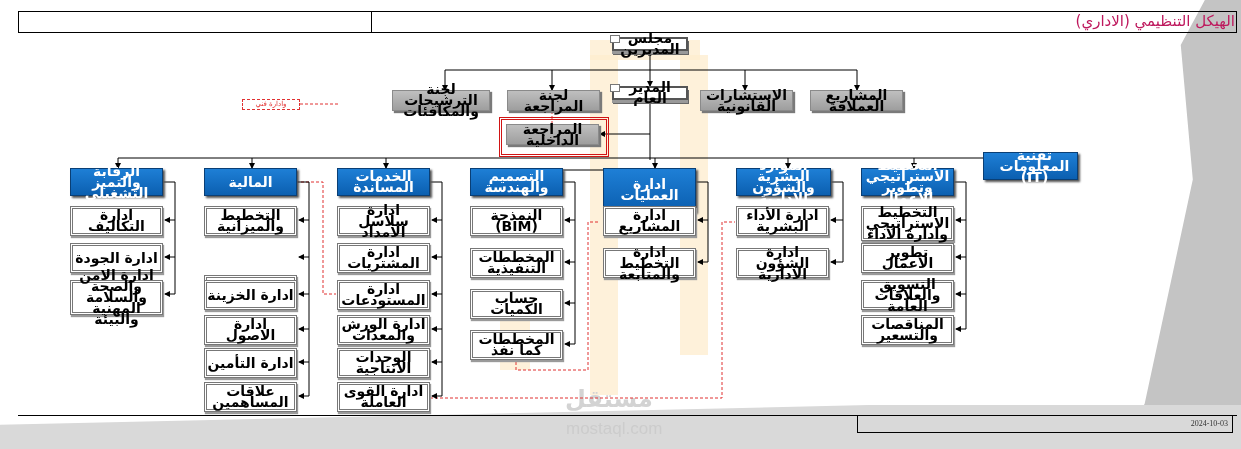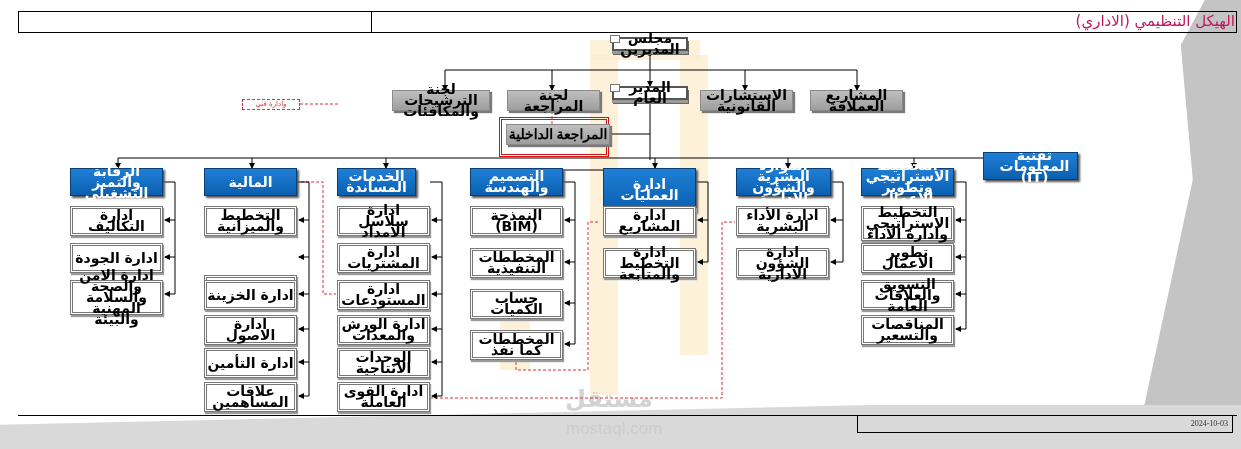--- a/index.html
+++ b/index.html
@@ -133,42 +133,42 @@
 
 <div class="box exec" style="left:612px;top:37px;width:76px;height:14px;">مجلس المديرين</div>
 <div class="box exec" style="left:612px;top:86px;width:76px;height:14px;">المدير العام</div>
 
 <div class="box gray" style="left:392px;top:90px;width:98px;height:21px;">لجنة الترشيحات والمكافئات</div>
 <div class="box gray" style="left:507px;top:90px;width:93px;height:21px;">لجنة المراجعة</div>
 <div class="box gray" style="left:700px;top:90px;width:93px;height:21px;">الاستشارات القانونية</div>
 <div class="box gray" style="left:810px;top:90px;width:93px;height:21px;">المشاريع العملاقة</div>
 
 <div class="audit-frame"></div>
-<div class="box gray" style="left:506px;top:124px;width:104px;height:21px;font-family:Liberation Serif, serif;">المراجعة الداخلية</div>
+<div class="box gray" style="left:506px;top:124px;width:93px;height:21px;">المراجعة الداخلية</div>
 <div class="dashed-note">وادارة فني</div>
 
 <div id="depts">
     <div class="box blue" style="left: 983px; top: 152px; width: 95px; height: 28px; padding-left: 8px;">تقنية المعلومات (IT)</div>
     <div class="box blue" style="left: 861px; top: 168px; width: 93px; height: 28px;">التخطيط الاستراتيجي وتطوير الأعمال</div>
     <div class="box white" style="left: 861px; top: 206px; width: 93px; height: 35px;">التخطيط الاستراتيجي وادارة الأداء</div>
     <div class="box white" style="left: 861px; top: 243px; width: 93px; height: 30px;">تطوير الأعمال</div>
     <div class="box white" style="left: 861px; top: 280px; width: 93px; height: 30px;">التسويق والعلاقات العامة</div>
     <div class="box white" style="left: 861px; top: 315px; width: 93px; height: 30px;">المناقصات والتسعير</div>
     <div class="box blue" style="left: 736px; top: 168px; width: 95px; height: 28px;">الموارد البشرية والشؤون الإدارية</div>
     <div class="box white" style="left: 736px; top: 206px; width: 93px; height: 30px;">ادارة الأداء البشرية</div>
     <div class="box white" style="left: 736px; top: 248px; width: 93px; height: 30px;">ادارة الشؤون الادارية</div>
     <div class="box blue" style="left: 603px; top: 168px; width: 93px; height: 44px;">ادارة العمليات</div>
     <div class="box white" style="left: 603px; top: 206px; width: 93px; height: 30px;">ادارة المشاريع</div>
     <div class="box white" style="left: 603px; top: 248px; width: 93px; height: 30px;">ادارة التخطيط والمتابعة</div>
     <div class="box blue" style="left: 470px; top: 168px; width: 93px; height: 28px;">التصميم والهندسة</div>
     <div class="box white" style="left: 470px; top: 206px; width: 93px; height: 30px;">النمذجة (BIM)</div>
     <div class="box white" style="left: 470px; top: 248px; width: 93px; height: 30px;">المخططات التنفيذية</div>
     <div class="box white" style="left: 470px; top: 289px; width: 93px; height: 30px;">حساب الكميات</div>
     <div class="box white" style="left: 470px; top: 330px; width: 93px; height: 30px;">المخططات كما نفذ</div>
-    <div class="box blue" style="left: 337px; top: 168px; width: 79px; height: 28px;">الخدمات المساندة</div>
+    <div class="box blue" style="left: 337px; top: 168px; width: 93px; height: 28px;">الخدمات المساندة</div>
     <div class="box white" style="left: 337px; top: 206px; width: 93px; height: 30px;">ادارة سلاسل الامداد</div>
     <div class="box white" style="left: 337px; top: 243px; width: 93px; height: 30px;">ادارة المشتريات</div>
     <div class="box white" style="left: 337px; top: 280px; width: 93px; height: 30px;">ادارة المستودعات</div>
     <div class="box white" style="left: 337px; top: 315px; width: 93px; height: 30px;">ادارة الورش والمعدات</div>
     <div class="box white" style="left: 337px; top: 348px; width: 93px; height: 30px;">الوحدات الانتاجية</div>
     <div class="box white" style="left: 337px; top: 382px; width: 93px; height: 30px;">ادارة القوى العاملة</div>
     <div class="box blue" style="left: 204px; top: 168px; width: 93px; height: 28px;">المالية</div>
     <div class="box white" style="left: 204px; top: 206px; width: 93px; height: 30px;">التخطيط والميزانية</div>
     <div class="box white" style="left: 204px; top: 243px; width: 93px; height: 30px; margin-top: 32px;">المحاسبة</div>
     <div class="box white" style="left: 204px; top: 280px; width: 93px; height: 30px;">ادارة الخزينة</div>

